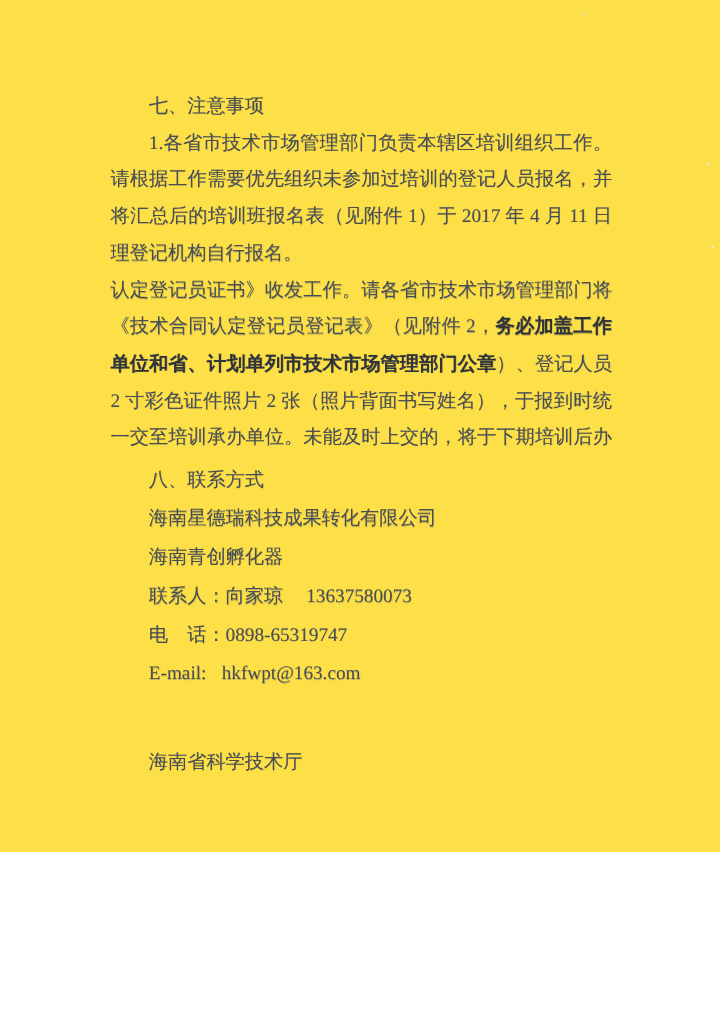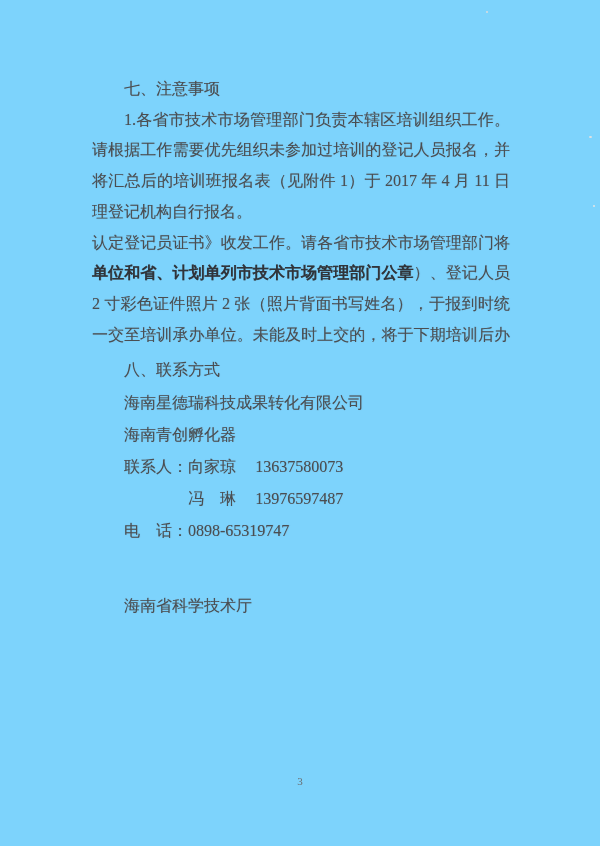--- a/index.html
+++ b/index.html
@@ -6,22 +6,22 @@
     margin: 0;
     padding: 0;
     width: 600px;
     height: 846px;
     background: #ffffff;
     font-family: "Liberation Serif", "DejaVu Serif", serif;
   }
   .sheet {
     position: relative;
     width: 600px;
-    height: 846px;
-    background: #7dd3fc;
+    height: 710px;
+    background: #fde047;
     overflow: hidden;
     color: #4a4e52;
     text-shadow: 0.3px 0.3px 0.7px rgba(96,100,104,0.45);
   }
   .content {
     position: absolute;
     left: 92px;
     top: 74px;
     width: 418px;
     font-size: 16px;
@@ -75,36 +75,37 @@
   <div class="content">
 
     <div class="line fl">七、注意事项</div>
 
     <div class="line fl just">1.各省市技术市场管理部门负责本辖区培训组织工作。</div>
     <div class="line just">请根据工作需要优先组织未参加过培训的登记人员报名，并</div>
     <div class="line just">将汇总后的培训班报名表（见附件 1）于 2017 年 4 月 11 日</div>
     <div class="line">理登记机构自行报名。</div>
 
     <div class="line just">认定登记员证书》收发工作。请各省市技术市场管理部门将</div>
+    <div class="line just"><span>《技术合同认定登记员登记表》（见附件 2，</span><span class="bold">务必加盖工作</span></div>
     <div class="line just"><span class="bold">单位和省、计划单列市技术市场管理部门公章</span><span>）、登记人员</span></div>
     <div class="line just">2 寸彩色证件照片 2 张（照片背面书写姓名），于报到时统</div>
     <div class="line just">一交至培训承办单位。未能及时上交的，将于下期培训后办</div>
 
     <div class="contact-block">
       <div class="line fl">八、联系方式</div>
 
       <div class="line fl">海南星德瑞科技成果转化有限公司</div>
       <div class="line fl">海南青创孵化器</div>
 
       <div class="line fl"><span>联系人：</span><span>向家琼</span><span class="phone-gap">13637580073</span></div>
 
-      <div class="line fl"><span class="p2-indent">冯　琳</span><span class="phone-gap">13976597487</span></div>
 
       <div class="line fl"><span>电　话：</span><span>0898-65319747</span></div>
 
+      <div class="line fl"><span>E-mail:</span><span class="email-gap">hkfwpt@163.com</span></div>
 
       <div class="line fl signature-line">海南省科学技术厅</div>
     </div>
 
   </div>
 
   <div class="pagenum">3</div>
 
   <div class="speck speck-a"></div>
   <div class="speck speck-b"></div>

